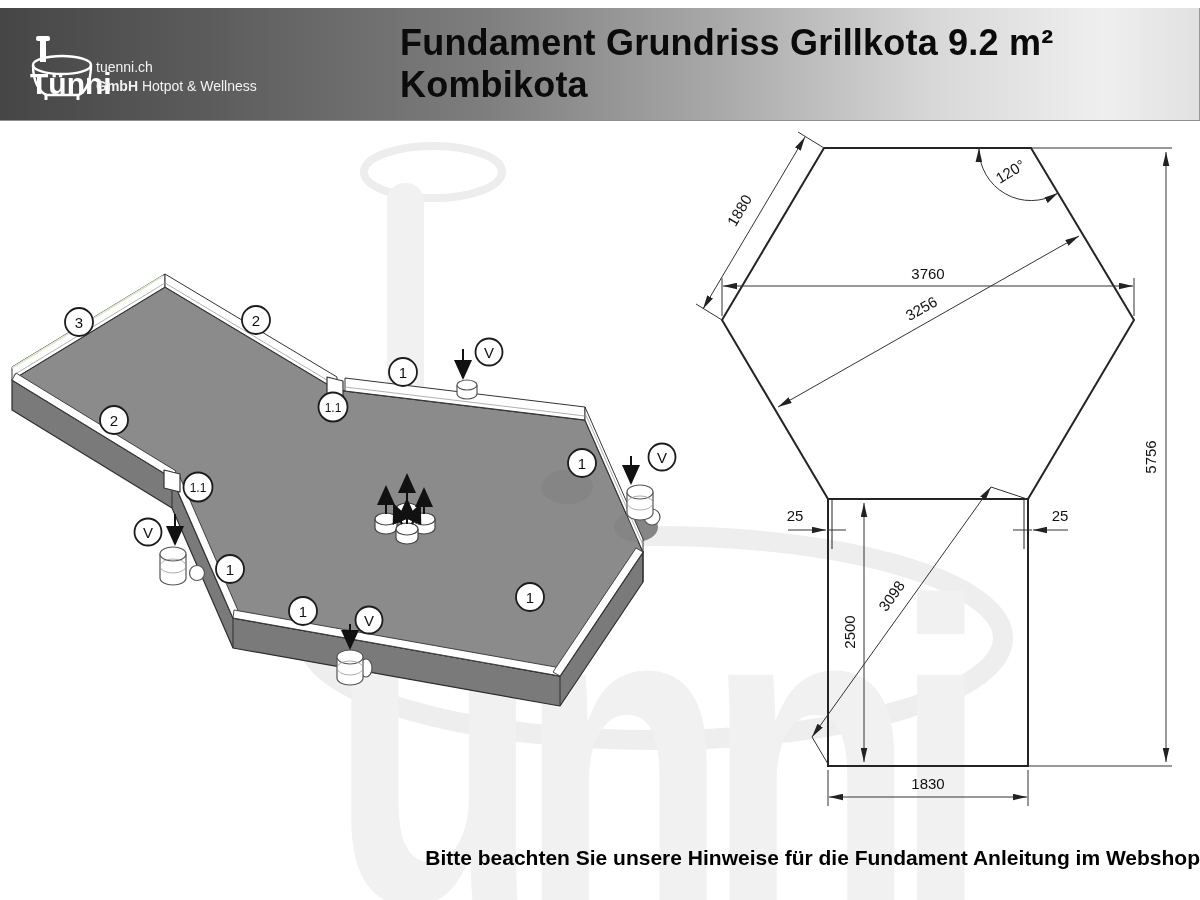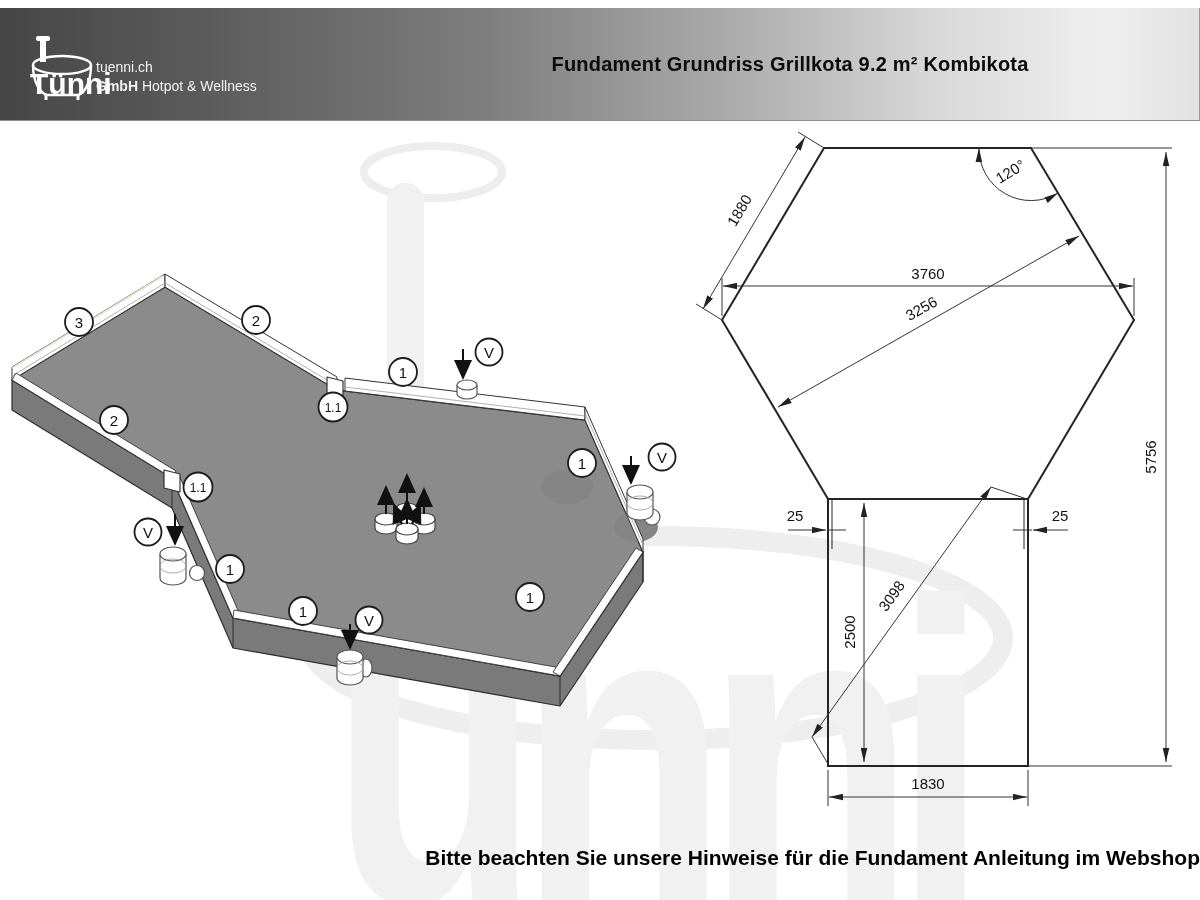--- a/index.html
+++ b/index.html
@@ -5,21 +5,21 @@
   html,body{margin:0;padding:0;}
   body{width:1200px;height:900px;background:#ffffff;overflow:hidden;
        font-family:"Liberation Sans", sans-serif;position:relative;}
   .layer{position:absolute;left:0;top:0;}
   
   .header{position:absolute;left:0;top:0;width:1199px;height:112px;
     background:linear-gradient(to right,#464646 0%,#575757 14%,#7d7d7d 40%,#a9a9a9 60%,#d8d8d8 78%,#efefef 92%,#e1e1e1 100%);
     border-bottom:1px solid #8f8f8f;border-right:1px solid #9a9a9a;margin-top:8px;}
   .title{position:absolute;left:400px;top:0;width:780px;height:112px;
     display:flex;align-items:center;justify-content:center;
-    font-size:20px;font-weight:bold;color:#0b0b0b;letter-spacing:0.2px;}
+    font-size:36px;font-weight:bold;color:#0b0b0b;letter-spacing:0.2px;}
   .logo-wrap{position:absolute;left:16px;top:12px;width:320px;height:90px;}
   
   .footer-note{position:absolute;left:0;top:846px;width:1200px;text-align:right;
     font-size:21px;font-weight:bold;color:#000;}
   
   text{font-family:"Liberation Sans", sans-serif;}
   .dim{font-size:15px;fill:#111;text-anchor:middle;}
   .lbl{font-size:15px;fill:#111;text-anchor:middle;}
   .lbl-small{font-size:12px;fill:#111;text-anchor:middle;}
 </style>

